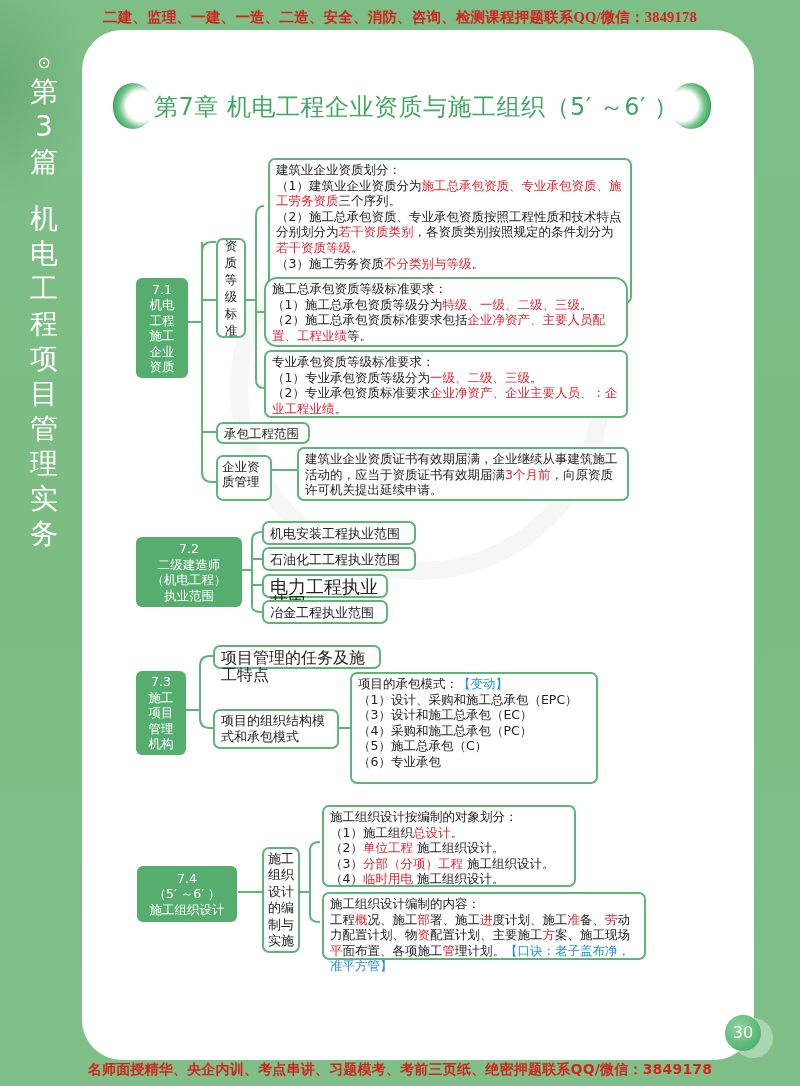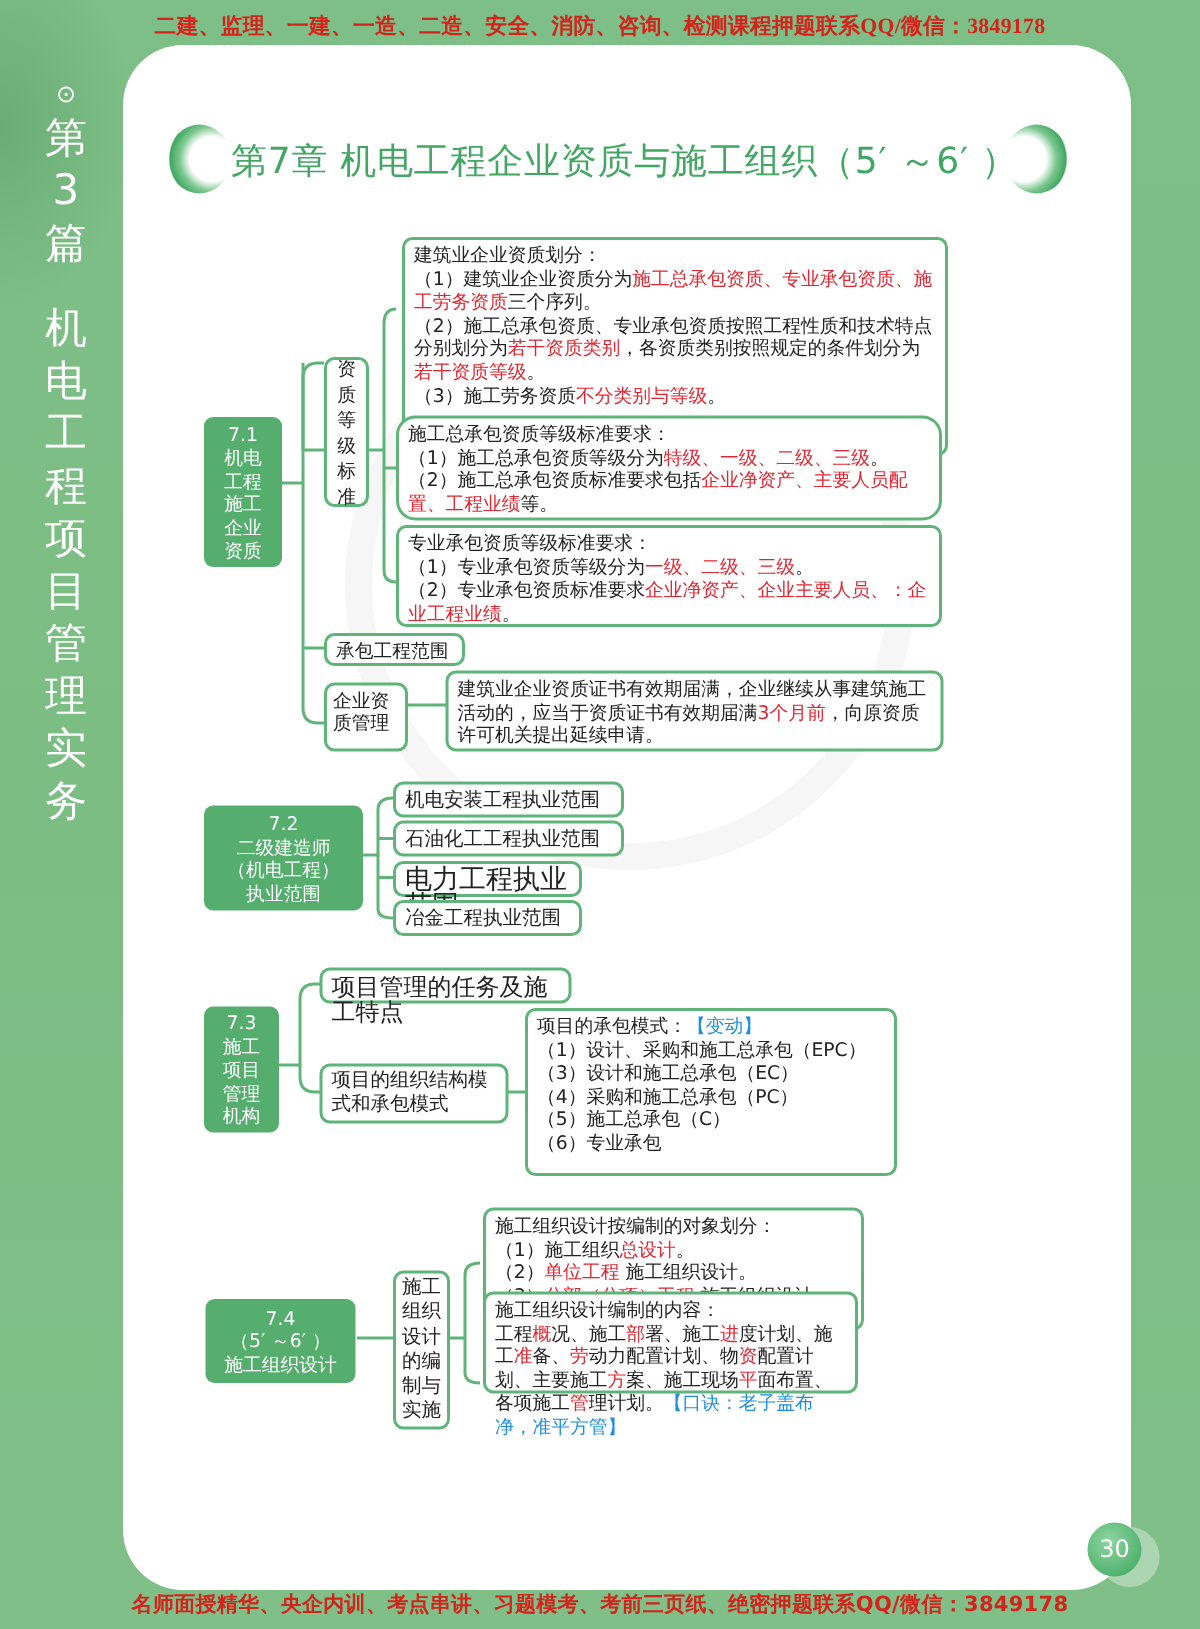--- a/index.html
+++ b/index.html
@@ -165,21 +165,21 @@
 <div class="node vert" style="left:262px;top:847px;width:38px;height:106px;padding:2px 3px;line-height:16.5px;font-size:13px;">
   <span>施工组织设计的编制与实施</span>
 </div>
 <div class="node" style="left:322px;top:805px;width:254px;height:82px;line-height:15.5px;">
   <div>施工组织设计按编制的对象划分：</div>
   <div><span>（1）施工组织</span><span class="red">总设计</span><span>。</span></div>
   <div><span>（2）</span><span class="red">单位工程</span><span> 施工组织设计。</span></div>
   <div><span>（3）</span><span class="red">分部（分项）工程</span><span> 施工组织设计。</span></div>
   <div><span>（4）</span><span class="red">临时用电</span><span> 施工组织设计。</span></div>
 </div>
-<div class="node" style="left:322px;top:861px;width:250px;height:68px;line-height:15.5px;">
+<div class="node" style="left:322px;top:892px;width:324px;height:68px;line-height:15.5px;">
   <div>施工组织设计编制的内容：</div>
   <div id="contents-line"><span>工程</span><span class="red">概</span><span>况、施工</span><span class="red">部</span><span>署、施工</span><span class="red">进</span><span>度计划、施工</span><span class="red">准</span><span>备、</span><span class="red">劳</span><span>动力配置计划、物</span><span class="red">资</span><span>配置计划、主要施工</span><span class="red">方</span><span>案、施工现场</span><span class="red">平</span><span>面布置、各项施工</span><span class="red">管</span><span>理计划。</span><span class="blue">【口诀：老子盖布净，准平方管】</span></div>
 </div>
 
 <div class="pagering"></div>
 <div class="pagenum">30</div>
 
 <div class="banner bottom">名师面授精华、央企内训、考点串讲、习题模考、考前三页纸、绝密押题联系QQ/微信：3849178</div>
 
 </body></html>

